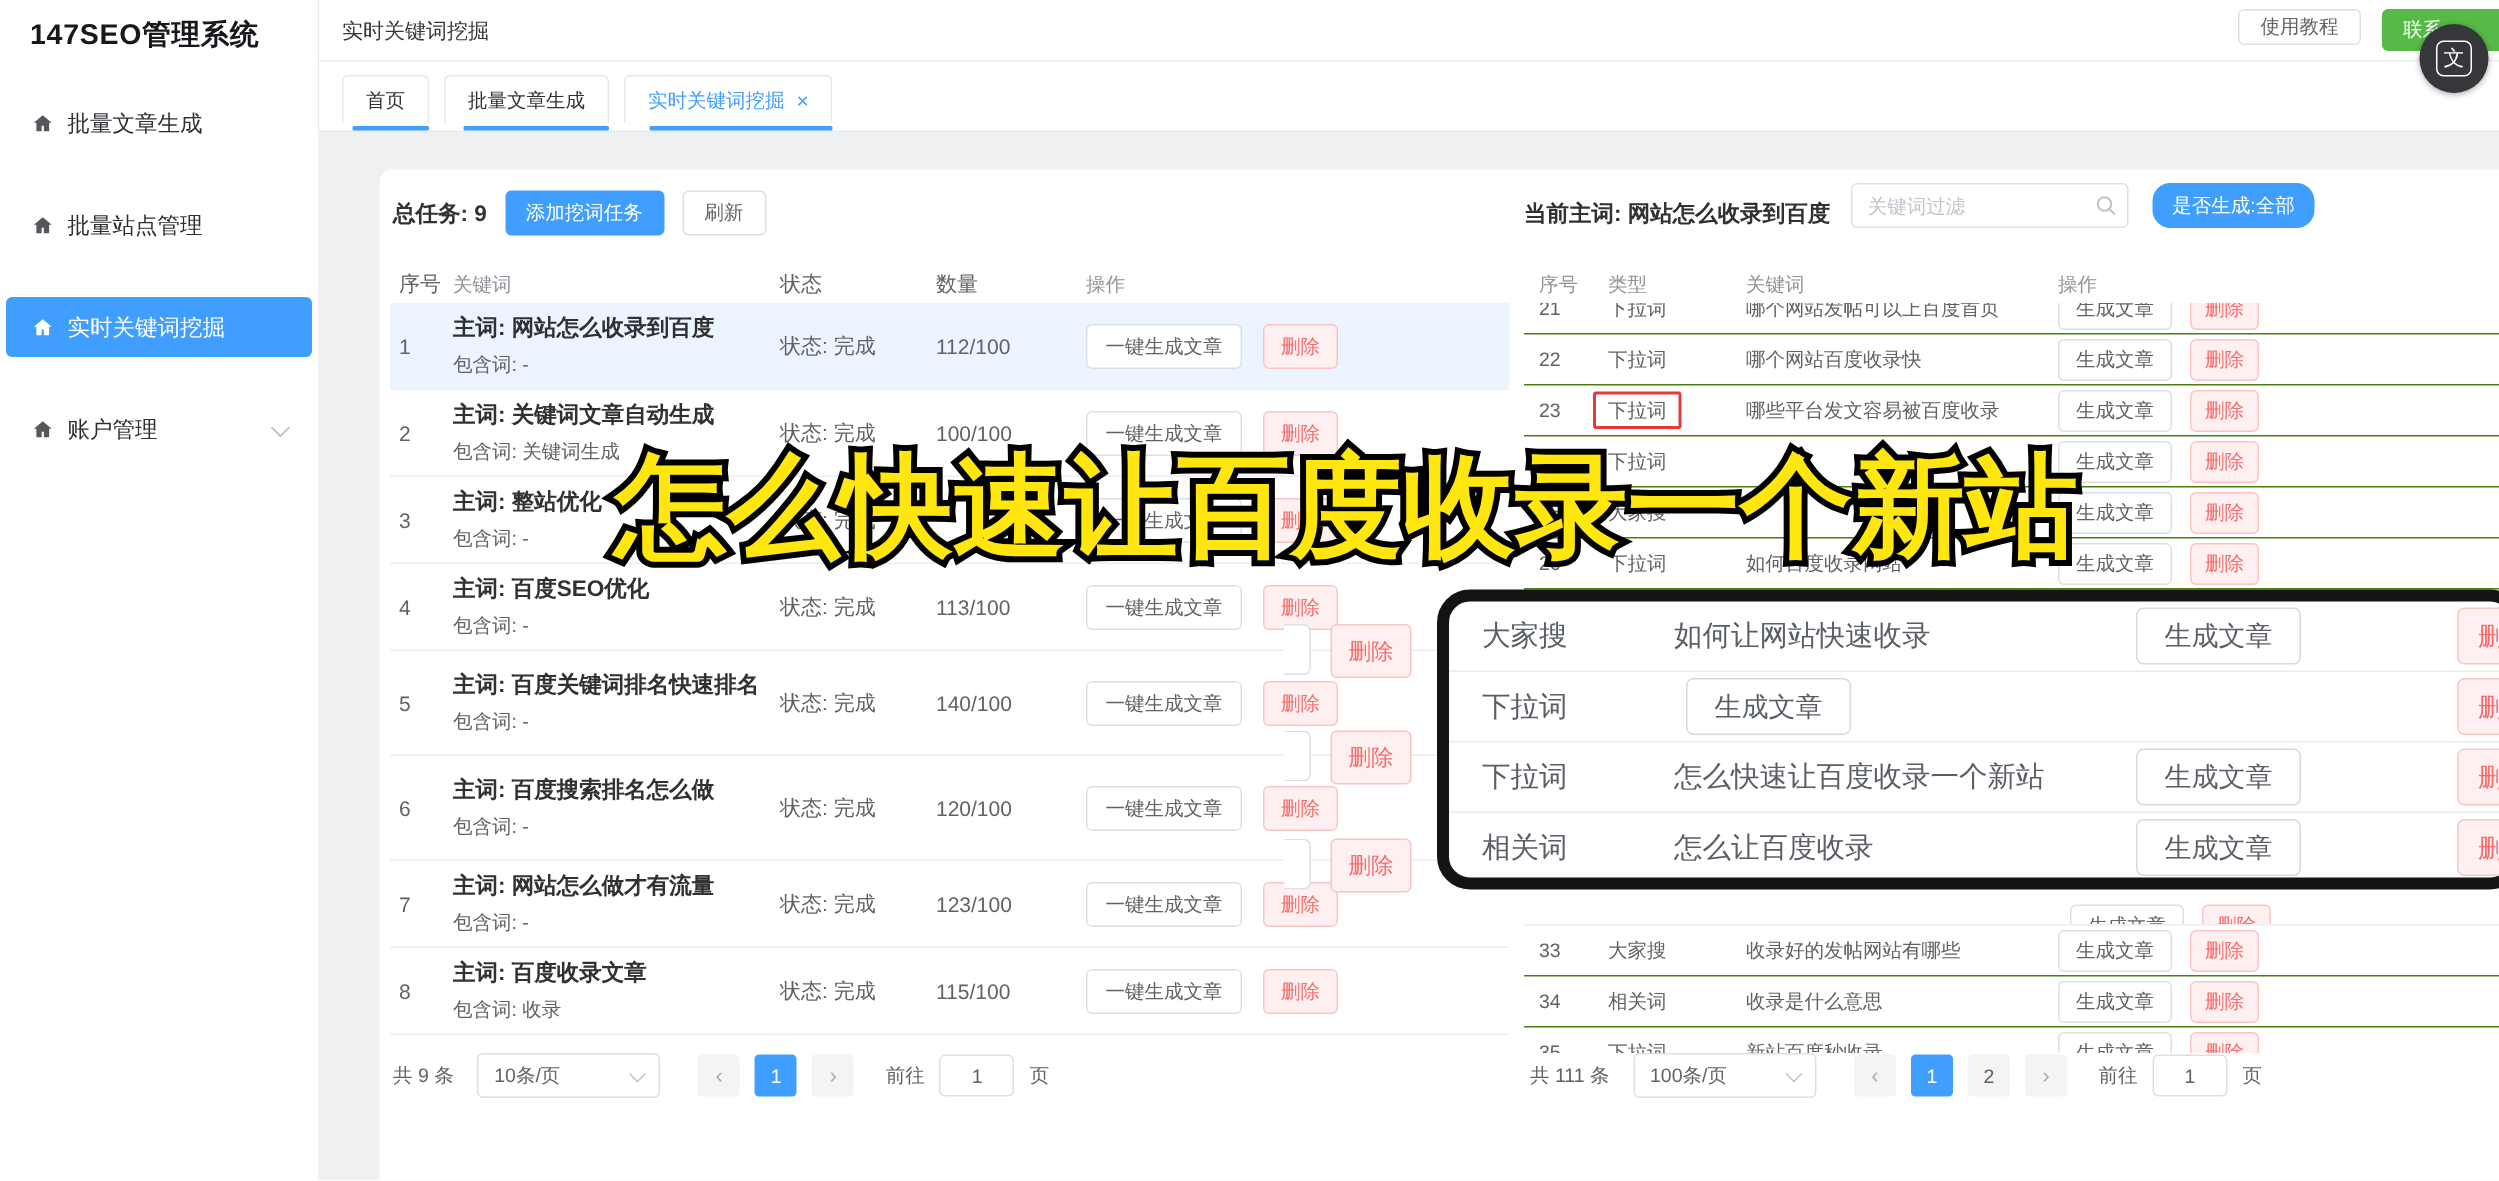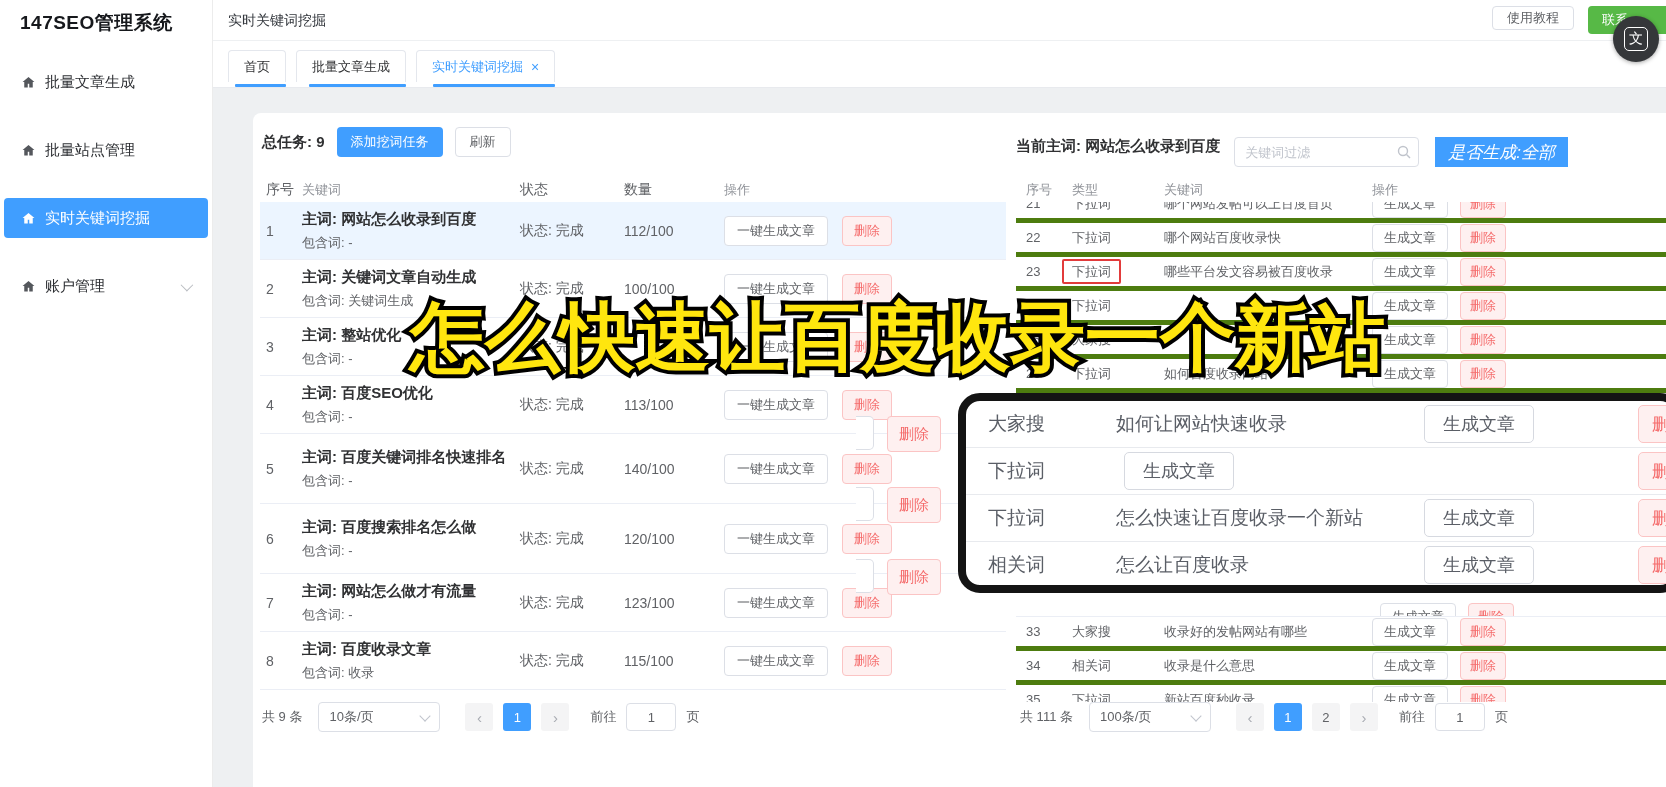--- a/index.html
+++ b/index.html
@@ -50,31 +50,31 @@
   .lc-kw{width:218px;flex-shrink:0;padding-right:8px;box-sizing:border-box;}
   .lc-st{width:104px;font-size:14px;color:#606266;flex-shrink:0;}
   .lc-cnt{width:100px;font-size:14px;color:#606266;flex-shrink:0;}
   .lc-ops{display:flex;align-items:center;}
   .l-main{font-size:15px;font-weight:bold;color:#303133;line-height:1.35;}
   .l-sub{font-size:13px;color:#606266;margin-top:5px;}
   .btn-gen{height:30px;padding:0 12px;background:#fff;border:1px solid #dcdfe6;border-radius:4px;font-size:13px;color:#606266;}
   .btn-del{height:30px;padding:0 11px;background:#fef0f0;border:1px solid #fbc4c4;border-radius:4px;font-size:13px;color:#f56c6c;margin-left:14px;}
 
   
-  .rp-head{position:absolute;left:1016px;top:137px;display:flex;align-items:flex-start;z-index:1;}
+  .rp-head{position:absolute;left:1016px;top:122px;display:flex;align-items:flex-end;z-index:1;}
   .rp-current{font-size:15px;font-weight:bold;color:#303133;margin-right:14px;white-space:nowrap;}
   .search-box{position:relative;width:185px;height:30px;margin-right:16px;}
   .search-box input{width:100%;height:100%;box-sizing:border-box;border:1px solid #dcdfe6;border-radius:4px;padding:0 28px 0 10px;font-size:13px;color:#0f172a;font-family:inherit;}
   .search-box input::placeholder{color:#c0c4cc;}
   .search-ic{position:absolute;right:8px;top:8px;}
-  .btn-genall{height:30px;padding:0 13px;background:#409eff;color:#fff;border:none;border-radius:0;font-size:17px;white-space:nowrap;font-style:italic;}
+  .btn-genall{height:30px;padding:0 13px;background:#409eff;color:#fff;border:none;border-radius:12px;font-size:13px;white-space:nowrap;}
 
   .r-table{position:absolute;left:1016px;top:178px;width:650px;height:524px;overflow:hidden;z-index:1;}
   .r-rows{overflow:hidden;}
-  .rrow{display:flex;align-items:center;height:34px;border-bottom:5px solid #4d7c0f;padding-left:10px;box-sizing:border-box;font-size:13px;color:#606266;}
+  .rrow{display:flex;align-items:center;height:34px;border-bottom:1px solid #4d7c0f;padding-left:10px;box-sizing:border-box;font-size:13px;color:#606266;}
   .rrow.cut{margin-top:-13px;}
   .rc-idx{width:46px;flex-shrink:0;}
   .rc-type{width:92px;flex-shrink:0;}
   .rc-kw{width:208px;flex-shrink:0;white-space:nowrap;overflow:hidden;}
   .rc-ops{display:flex;align-items:center;}
   .type-boxed{border:2px solid #e23b3b;padding:3px 8px;border-radius:2px;margin-left:-10px;}
   .btn-gen-sm{height:28px;padding:0 11px;background:#fff;border:1px solid #dcdfe6;border-radius:4px;font-size:13px;color:#606266;}
   .btn-del-sm{height:28px;padding:0 9px;background:#fef0f0;border:1px solid #fbc4c4;border-radius:4px;font-size:13px;color:#f56c6c;margin-left:12px;}
   .r-spacer{height:204px;}
   .r-partial{height:20px;overflow:hidden;border-bottom:1px solid #ebeef5;display:flex;padding-left:364px;box-sizing:border-box;}

